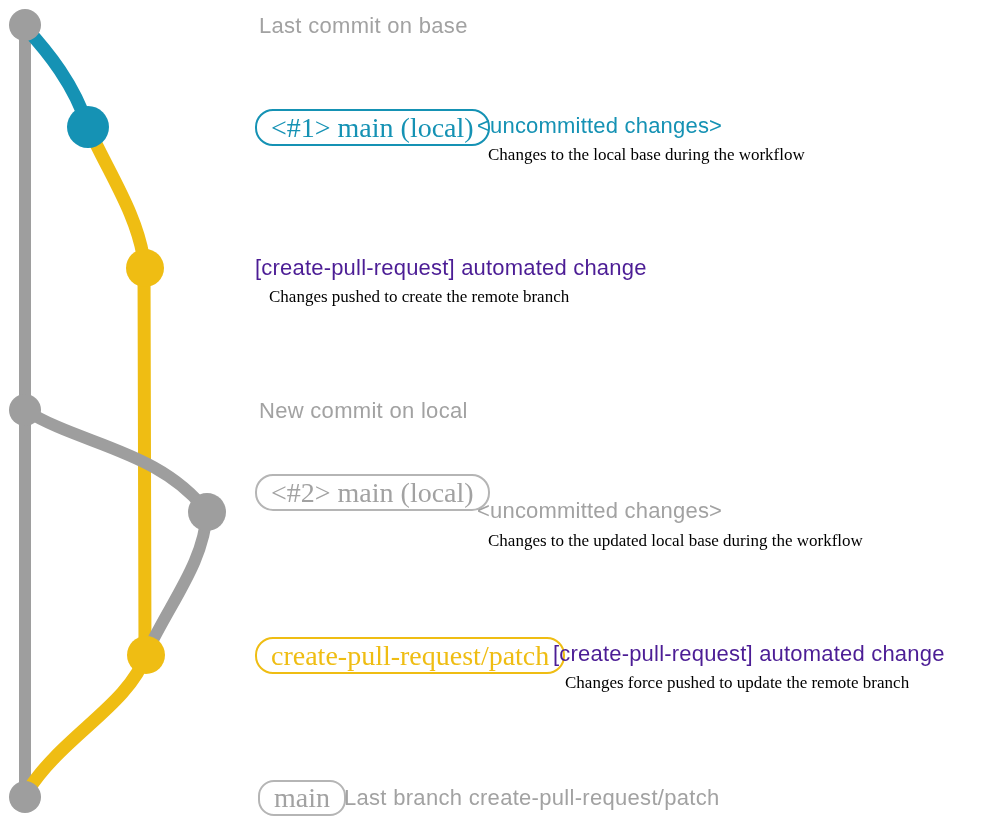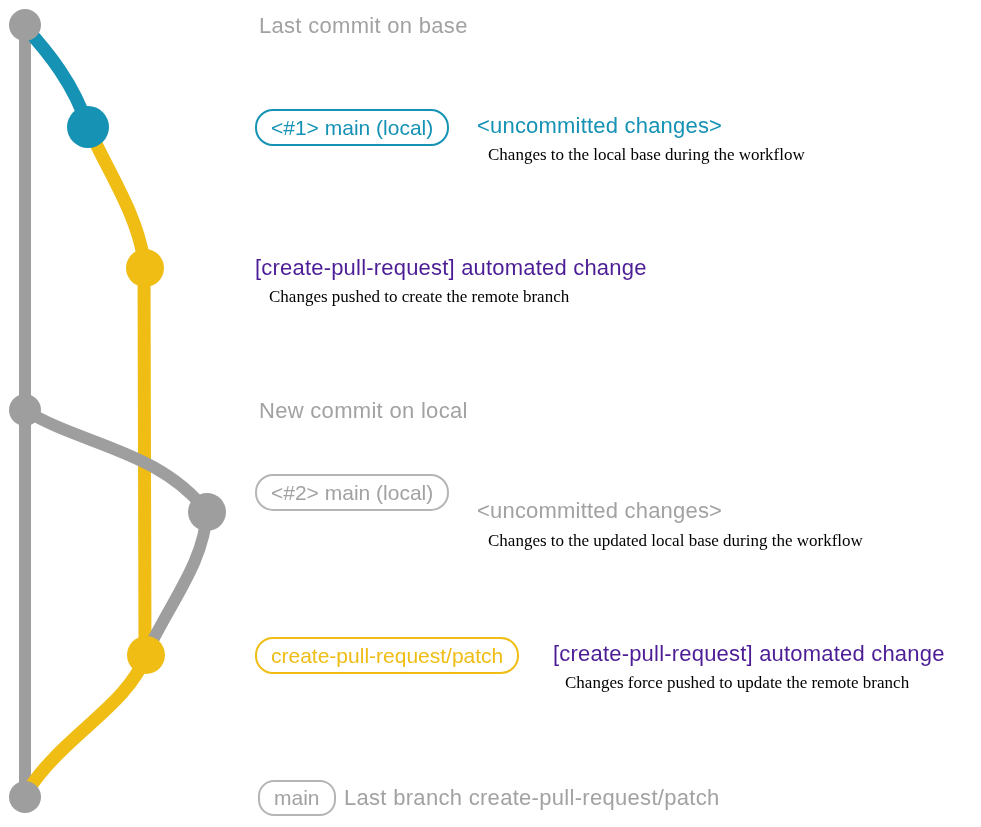--- a/index.html
+++ b/index.html
@@ -16,22 +16,23 @@
     font-size:22px;
     color:#a2a2a2;
     letter-spacing:0.3px;
   }
   .badge{
     display:inline-flex;align-items:center;
     height:37px;box-sizing:border-box;
     padding:0 14px;
     border:2px solid;
     border-radius:18px;
-    font-size:21px;
+    font-size:28px;
     background:#ffffff;
+    font-family:Liberation Serif, serif;
   }
   .badge.blue{color:#1592b4;border-color:#1592b4;}
   .badge.gray{color:#a2a2a2;border-color:#b5b5b5;}
   .badge.yellow{color:#efbd13;border-color:#efbd13;}
   .title{font-size:22px;letter-spacing:0.2px;text-align:center;}
   .title.blue{color:#1592b4;}
   .title.gray{color:#a2a2a2;}
   .title.yellow{color:#4c1d95;}
   .desc{
     font-family:"Liberation Serif", serif;

